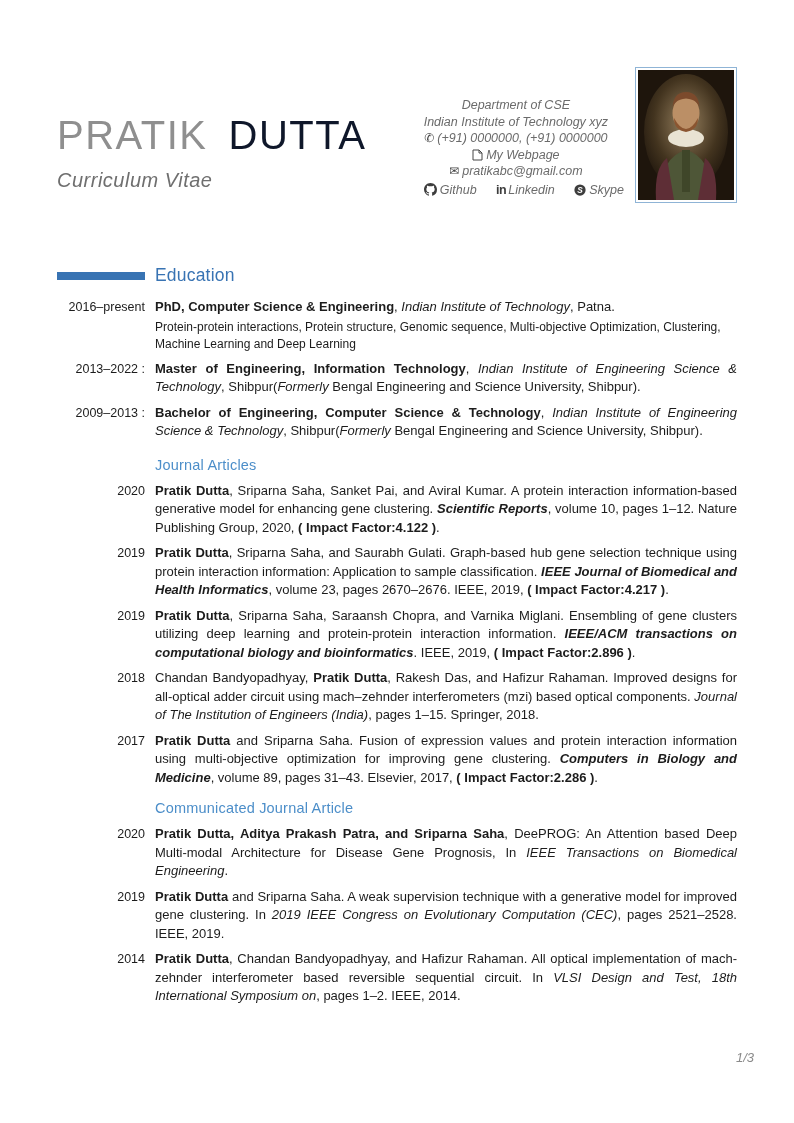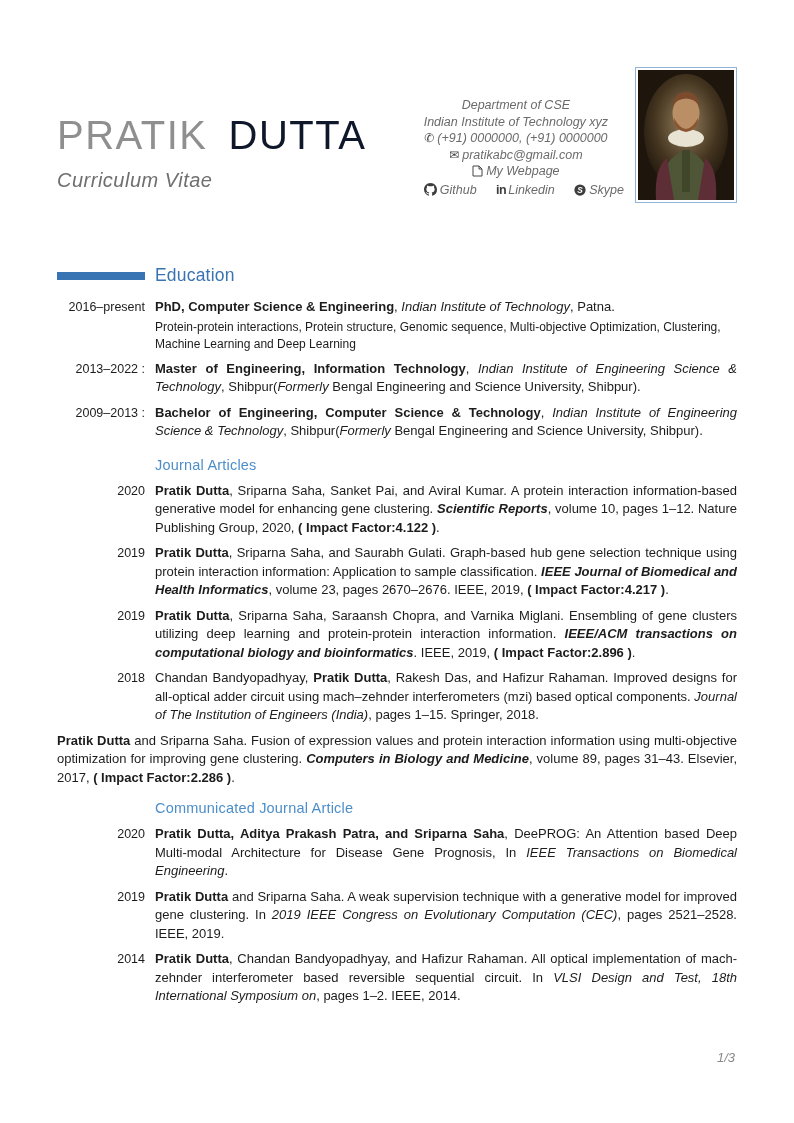--- a/index.html
+++ b/index.html
@@ -36,47 +36,47 @@
   h3{font-size:14.5px;color:#4c8ec9;font-weight:normal;margin:13px 0 9px 98px;letter-spacing:.2px;}
   .entry{display:flex;margin-bottom:7px;}
   .date{width:88px;flex-shrink:0;text-align:right;font-size:12.5px;color:#1c1c1c;margin-right:10px;line-height:18.5px;white-space:nowrap;}
   .body{flex:1;font-size:13px;line-height:18.5px;text-align:justify;}
   .rich .b{font-weight:bold;}
   .rich .i{font-style:italic;}
   .rich .bi{font-weight:bold;font-style:italic;}
   .note{font-size:12px;line-height:17px;margin-top:2px;text-align:left;}
   section.pubs{margin-top:16px;}
   
-  footer{position:absolute;bottom:58px;right:59px;font-size:13px;font-style:italic;color:#8a8a8a;}
+  footer{position:absolute;bottom:58px;right:40px;font-size:13px;font-style:italic;color:#8a8a8a;}
 </style>
 </head>
 <body>
 
 <div class="page">
 
   <header>
     <div class="name">
       <span class="first">PRATIK</span><span class="last">DUTTA</span>
     </div>
     <div class="subtitle">Curriculum Vitae</div>
 
     <div class="contact">
       <div>Department of CSE</div>
       <div>Indian Institute of Technology xyz</div>
       <div>
         <span class="icon">✆</span><span>(+91) 0000000, (+91) 0000000</span>
       </div>
       <div>
-        <span class="icon">✉</span><span>pratikabc@gmail.com</span>
-      </div>
-      <div>
         <span><svg width="11" height="12" viewBox="0 0 11 12">
               <path d="M1 1h6l3 3v7H1z" fill="none" stroke="#474747" stroke-width="1"></path>
               <path d="M7 1v3h3" fill="none" stroke="#474747" stroke-width="1"></path>
             </svg></span><span>My Webpage</span>
+      </div>
+      <div>
+        <span class="icon">✉</span><span>pratikabc@gmail.com</span>
       </div>
       <div class="social">
         <span class="social-item"><span><svg width="13" height="13" viewBox="0 0 16 16">
                 <path fill="#3d3d3d" fill-rule="evenodd" d="M8 0C3.58 0 0 3.58 0 8c0 3.54 2.29 6.53 5.47 7.59.4.07.55-.17.55-.38 0-.19-.01-.82-.01-1.49-2.01.37-2.53-.49-2.69-.94-.09-.23-.48-.94-.82-1.13-.28-.15-.68-.52-.01-.53.63-.01 1.08.58 1.23.82.72 1.21 1.87.87 2.33.66.07-.52.28-.87.51-1.07-1.78-.2-3.64-.89-3.64-3.95 0-.87.31-1.59.82-2.15-.08-.2-.36-1.02.08-2.12 0 0 .67-.21 2.2.82.64-.18 1.32-.27 2-.27s1.36.09 2 .27c1.53-1.04 2.2-.82 2.2-.82.44 1.1.16 1.92.08 2.12.51.56.82 1.27.82 2.15 0 3.07-1.87 3.75-3.65 3.95.29.25.54.73.54 1.48 0 1.07-.01 1.93-.01 2.2 0 .21.15.46.55.38A8.013 8.013 0 0016 8c0-4.42-3.58-8-8-8z"></path>
               </svg></span><span>Github</span></span>
         <span class="social-item"><span class="in-glyph">in</span><span>Linkedin</span></span>
         <span class="social-item"><span><svg width="12" height="12" viewBox="0 0 16 16">
                 <circle cx="8" cy="8" r="7.5" fill="#3d3d3d"></circle>
                 <text x="8" y="12" font-size="11" font-family="Liberation Sans, sans-serif" fill="#ffffff" text-anchor="middle" font-weight="bold">S</text>
               </svg></span><span>Skype</span></span>
@@ -155,20 +155,21 @@
         <div class="rich"><span class="b">Pratik Dutta</span><span>, Sriparna Saha, Saraansh Chopra, and Varnika Miglani.  Ensembling of gene clusters utilizing deep learning and protein-protein interaction information.  </span><span class="bi">IEEE/ACM transactions on computational biology and bioinformatics</span><span>.  IEEE, 2019, </span><span class="b">( Impact Factor:2.896 )</span><span>.</span></div>
       </div>
     </div>
       <div class="entry">
       <div class="date">2018</div>
       <div class="body">
         <div class="rich"><span>Chandan Bandyopadhyay, </span><span class="b">Pratik Dutta</span><span>, Rakesh Das, and Hafizur Rahaman.  Improved designs for all-optical adder circuit using mach–zehnder interferometers (mzi) based optical components.  </span><span class="i">Journal of The Institution of Engineers (India)</span><span>, pages 1–15.  Springer, 2018.</span></div>
       </div>
     </div>
       <div class="entry">
+      <div class="date">2017</div>
       <div class="body">
         <div class="rich"><span class="b">Pratik Dutta</span><span> and Sriparna Saha.  Fusion of expression values and protein interaction information using multi-objective optimization for improving gene clustering.  </span><span class="bi">Computers in Biology and Medicine</span><span>, volume 89, pages 31–43.  Elsevier, 2017, </span><span class="b">( Impact Factor:2.286 )</span><span>.</span></div>
       </div>
     </div>
 
     <h3>Communicated Journal Article</h3>
     <div class="entry">
       <div class="date">2020</div>
       <div class="body">
         <div class="rich"><span class="b">Pratik Dutta, Aditya Prakash Patra, and Sriparna Saha</span><span>, DeePROG: An Attention based Deep Multi-modal Architecture for Disease Gene Prognosis, In </span><span class="i">IEEE Transactions on Biomedical Engineering</span><span>.</span></div>

